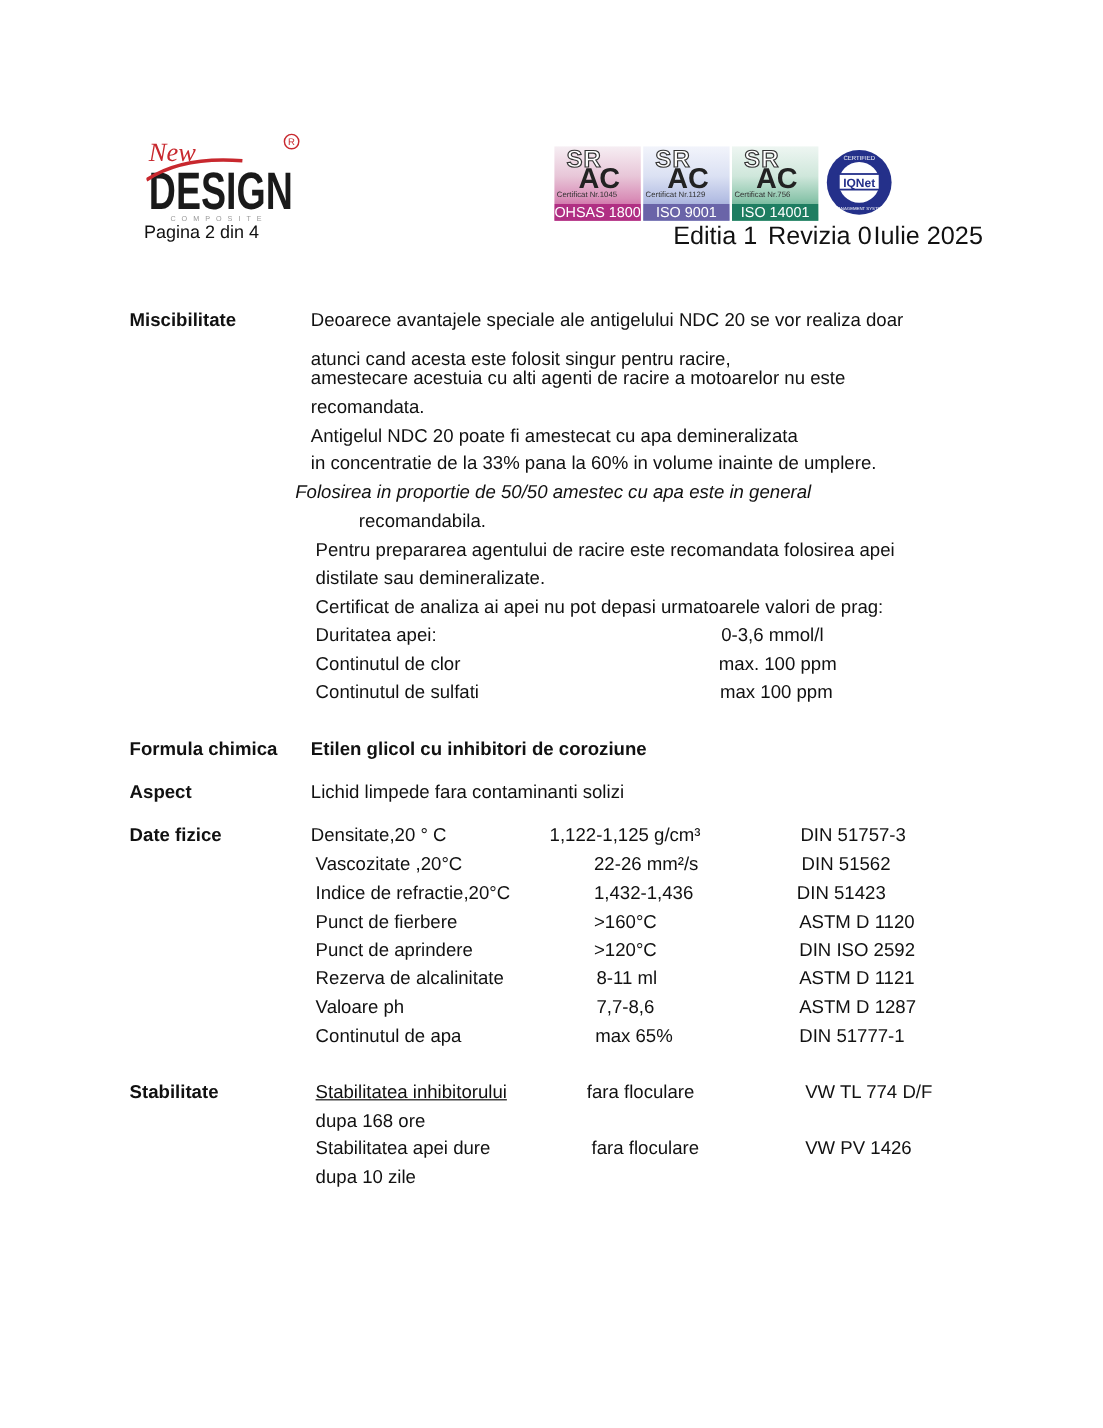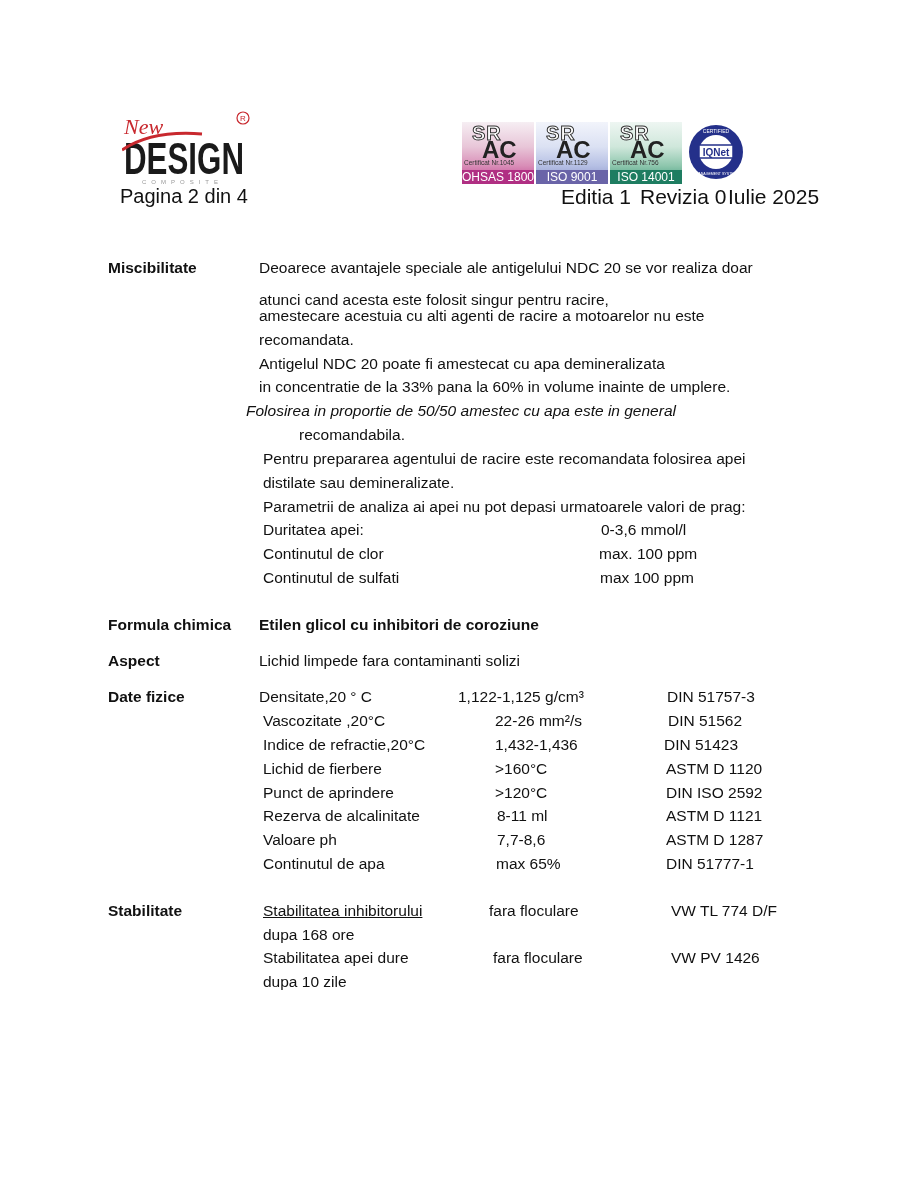--- a/index.html
+++ b/index.html
@@ -6,21 +6,21 @@
     body {
       width: 919px; height: 1190px; position: relative; overflow: hidden;
       font-family: "Liberation Sans", sans-serif; color: #111;
     }
     .abs { position: absolute; }
     .txt { font-size: 15.5px; line-height: 24px; white-space: nowrap; }
     .bold { font-weight: bold; }
 
     
     .logo { left: 122px; top: 108px; width: 130px; height: 78px; }
-    .page-no { left: 120px; top: 185px; font-size: 20px; }
+    .page-no { left: 120px; top: 185px; font-size: 15px; }
 
     
     .certs { left: 462px; top: 122px; height: 62px; display: flex; gap: 2px; }
     .cert { width: 72px; height: 62px; position: relative; overflow: hidden; }
     .cert .sr { position: absolute; left: 10px; top: 0px; font-size: 20px; font-weight: bold; color: #fff;
       -webkit-text-stroke: 1px #333; letter-spacing: 1px; }
     .cert .ac { position: absolute; left: 20px; top: 14px; font-size: 24px; font-weight: bold; color: #222; }
     .cert .nr { position: absolute; left: 2px; top: 37px; font-size: 6.5px; color: #333; white-space: nowrap; }
     .cert .std { position: absolute; left: 0; right: 0; bottom: 0; height: 14px; font-size: 12px; color: #fff;
       text-align: center; line-height: 14px; white-space: nowrap; }
@@ -88,21 +88,21 @@
 <div class="abs txt" style="left:259px; top:256px;">Deoarece avantajele speciale ale antigelului NDC 20 se vor realiza doar</div>
 <div class="abs txt" style="left:259px; top:288px;">atunci cand acesta este folosit singur pentru racire,</div>
 <div class="abs txt" style="left:259px; top:304px;">amestecare acestuia cu alti agenti de racire  a motoarelor nu este</div>
 <div class="abs txt" style="left:259px; top:328px;">recomandata.</div>
 <div class="abs txt" style="left:259px; top:352px;">Antigelul  NDC 20 poate fi amestecat cu apa demineralizata</div>
 <div class="abs txt" style="left:259px; top:375px;">in  concentratie de la 33% pana la 60% in volume inainte de umplere.</div>
 <div class="abs txt" style="left:246px; top:399px;font-style:italic;">Folosirea  in proportie de 50/50 amestec cu apa este in general</div>
 <div class="abs txt" style="left:259px; top:423px;margin-left:40px;">recomandabila.</div>
 <div class="abs txt" style="left:263px; top:447px;">Pentru prepararea agentului de racire este recomandata folosirea apei</div>
 <div class="abs txt" style="left:263px; top:471px;">distilate sau demineralizate.</div>
-<div class="abs txt" style="left:263px; top:495px;">Parametrii de analiza ai apei nu pot depasi urmatoarele valori de prag:</div>
+<div class="abs txt" style="left:263px; top:495px;">Certificat de analiza ai apei nu pot depasi urmatoarele valori de prag:</div>
 
 <div class="abs txt" style="left:263px; top:518px;">Duritatea apei:</div>
 <div class="abs txt" style="left:601px; top:518px;">0-3,6 mmol/l</div>
 <div class="abs txt" style="left:263px; top:542px;">Continutul de clor</div>
 <div class="abs txt" style="left:599px; top:542px;">max. 100 ppm</div>
 <div class="abs txt" style="left:263px; top:566px;">Continutul de sulfati</div>
 <div class="abs txt" style="left:600px; top:566px;">max 100 ppm</div>
 
 <div class="abs txt bold" style="left:108px; top:613px;">Formula chimica</div>
 <div class="abs txt bold" style="left:259px; top:613px;">Etilen glicol cu inhibitori de coroziune</div>
@@ -117,21 +117,21 @@
 <div class="abs txt" style="left:667px; top:685px;">DIN 51757-3</div>
 
 <div class="abs txt" style="left:263px; top:709px;">Vascozitate ,20°C</div>
 <div class="abs txt" style="left:495px; top:709px;">22-26 mm²/s</div>
 <div class="abs txt" style="left:668px; top:709px;">DIN 51562</div>
 
 <div class="abs txt" style="left:263px; top:733px;">Indice de refractie,20°C</div>
 <div class="abs txt" style="left:495px; top:733px;">1,432-1,436</div>
 <div class="abs txt" style="left:664px; top:733px;">DIN 51423</div>
 
-<div class="abs txt" style="left:263px; top:757px;">Lichid de fierbere</div>
+<div class="abs txt" style="left:263px; top:757px;">Punct de fierbere</div>
 <div class="abs txt" style="left:495px; top:757px;">&gt;160°C</div>
 <div class="abs txt" style="left:666px; top:757px;">ASTM D 1120</div>
 
 <div class="abs txt" style="left:263px; top:781px;">Punct de aprindere</div>
 <div class="abs txt" style="left:495px; top:781px;">&gt;120°C</div>
 <div class="abs txt" style="left:666px; top:781px;">DIN ISO 2592</div>
 
 <div class="abs txt" style="left:263px; top:804px;">Rezerva de alcalinitate</div>
 <div class="abs txt" style="left:497px; top:804px;">8-11 ml</div>
 <div class="abs txt" style="left:666px; top:804px;">ASTM D 1121</div>

